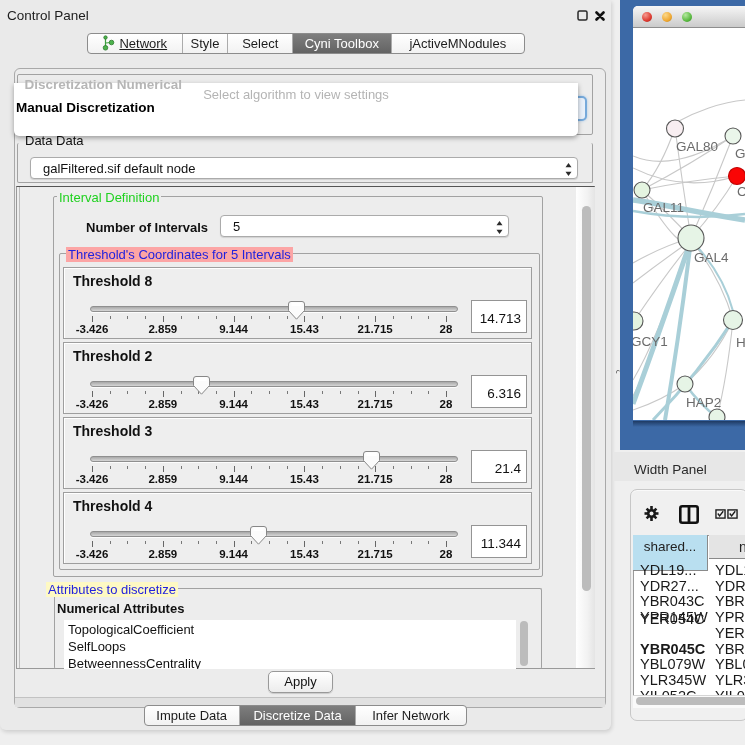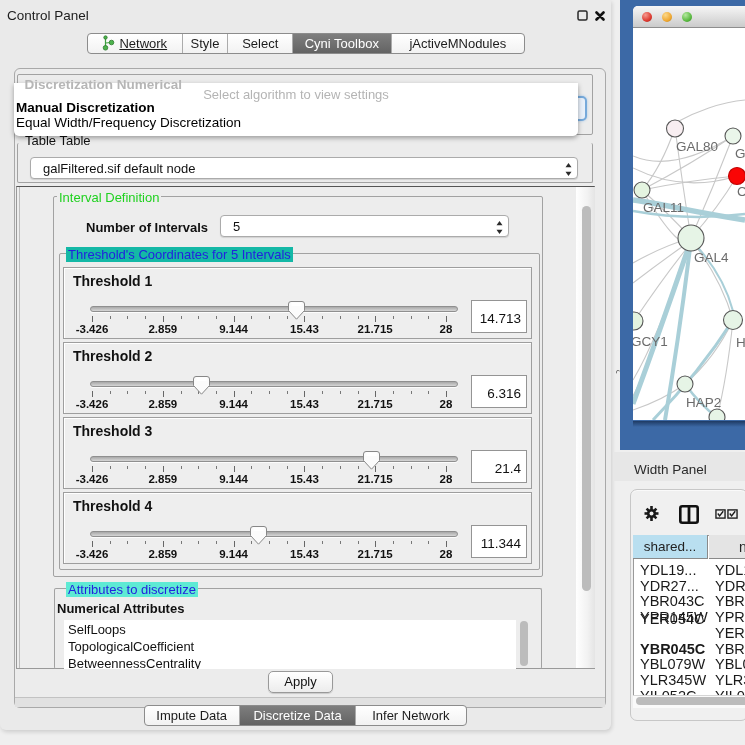--- a/index.html
+++ b/index.html
@@ -83,21 +83,21 @@
   background:linear-gradient(#f6f6f6,#cbcbcb); border-bottom:1px solid #8e8e8e;
   border-radius:5px 0 0 0; }
 .light { position:absolute; top:11.5px; width:10px; height:10px; border-radius:50%; }
 
 #tphead { left:613px; top:452px; width:132px; height:29px; background:#e7e7e7; }
 #tpheadtext { left:634px; top:462px; font-size:13.5px; color:#2a2a2a; }
 #tablepanel { left:630px; top:489px; width:118px; height:232px; background:#f0f0f0;
   border:1px solid #c7c7c7; border-radius:7px; box-shadow:inset 0 1px 0 #fafafa; }
 #tbl { left:633px; top:535px; width:112px; height:160px; background:#ffffff;
   border-left:1px solid #9a9a9a; border-top:1px solid #9a9a9a; }
-#tblhead1 { left:633px; top:535px; width:75px; height:24px; background:#b9dff0;
+#tblhead1 { left:633px; top:535px; width:75px; height:36px; background:#b9dff0;
   border-right:1px solid #8a8a8a; border-bottom:1px solid #8a8a8a; font-size:13.5px; color:#222;
   text-align:center; line-height:24px; }
 #tblhead2 { left:709px; top:535px; width:36px; height:24px; background:#e4e4e4;
   border-bottom:1px solid #8a8a8a; font-size:14px; color:#222; }
 .trow { position:absolute; font-size:14.5px; color:#1a1a1a; }
 </style>
 </head>
 <body>
 <div id="page">
 
@@ -127,21 +127,21 @@
   </div>
 
   <div class="abs" id="tabpanel"></div>
 
   <div class="groupbox" style="left:17px; top:74px; width:576px; height:61px;"></div>
   <div class="grouptitle" style="left:24.5px; top:77px; font-weight:bold; font-size:13.5px; color:#b6b6b6; z-index:60;">Discretization Numerical</div>
   <div class="abs" style="left:540px; top:96px; width:47px; height:25px; border-radius:5px;
        border:2.5px solid #76a9da; background:#e8f0fa; box-shadow:0 0 3px #a8c8e8;"></div>
 
   <div class="groupbox" style="left:17px; top:143px; width:576px; height:40px; border-top:none;"></div>
-  <div class="grouptitle" style="left:25px; top:132.5px; color:#111;">Table Table</div>
+  <div class="grouptitle" style="left:25px; top:132.5px; color:#111;">Data Data</div>
   <div class="combo" style="left:30px; top:157px; width:548px; height:22px;">
     <span class="txt">galFiltered.sif default node</span>
     <svg class="arr" width="9" height="17" viewBox="0 0 9 17" style="top:2.5px">
       <path d="M4.5 2 L7.5 6.2 L1.5 6.2 Z" fill="#2b2b2b"></path>
       <path d="M4.5 15 L7.5 10.8 L1.5 10.8 Z" fill="#2b2b2b"></path>
     </svg>
   </div>
 
   <div class="abs" id="scrollpane"></div>
   <div class="abs" id="scrollinner"></div>
@@ -154,25 +154,25 @@
   <div class="abs" style="left:86px; top:220px; font-size:13px; font-weight:bold; color:#111;">Number of Intervals</div>
   <div class="combo" style="left:220px; top:215px; width:289px; height:22px;">
     <span class="txt">5</span>
     <svg class="arr" width="9" height="17" viewBox="0 0 9 17" style="top:2.5px">
       <path d="M4.5 2 L7.5 6.2 L1.5 6.2 Z" fill="#2b2b2b"></path>
       <path d="M4.5 15 L7.5 10.8 L1.5 10.8 Z" fill="#2b2b2b"></path>
     </svg>
   </div>
 
   <div class="groupbox" style="left:59px; top:253px; width:481px; height:317px;"></div>
-  <div class="grouptitle" style="left:66px; top:247px; color:#2222dd; background:#14b8a6; padding:0 2px;">Threshold's Coordinates for 5 Intervals</div>
+  <div class="grouptitle" style="left:66px; top:247px; color:#2222dd; background:#fca5a5; padding:0 2px;">Threshold's Coordinates for 5 Intervals</div>
 
   <div id="tpanels">
       <div class="tpanel" style="top:267px">
-    <div class="ttitle">Threshold 1</div>
+    <div class="ttitle">Threshold 8</div>
     <div class="track"></div>
     <div class="tickM" style="left:28px"></div>
         <div class="tick" style="left:45.7px"></div>
         <div class="tick" style="left:63.400000000000006px"></div>
         <div class="tick" style="left:81.1px"></div>
         <div class="tickM" style="left:98.80000000000001px"></div>
         <div class="tick" style="left:116.5px"></div>
         <div class="tick" style="left:134.2px"></div>
         <div class="tick" style="left:151.89999999999998px"></div>
         <div class="tickM" style="left:169.6px"></div>
@@ -312,43 +312,42 @@
       <path d="M3 0.5 H14 Q16.5 0.5 16.5 3 V9.5 L8.5 18.2 L0.5 9.5 V3 Q0.5 0.5 3 0.5 Z" fill="#fbfbfb" stroke="#878787" stroke-width="1"></path>
       <path d="M3.5 1.5 H13.5 V5 H3.5 Z" fill="#ffffff"></path>
     </svg>
     <div class="vbox">
           <span>11.344</span>
         </div>
   </div>
     </div>
 
   <div class="groupbox" style="left:54px; top:588px; width:488px; height:81px; border-bottom:none;"></div>
-  <div class="grouptitle" style="left:66px; top:582px; color:#2222dd; background:#5eead4; padding:0 2px;">Attributes to discretize</div>
+  <div class="grouptitle" style="left:46px; top:582px; color:#2222dd; background:#fef9c3; padding:0 2px;">Attributes to discretize</div>
   <div class="abs" style="left:57px; top:601px; font-size:13px; font-weight:bold; color:#111;">Numerical Attributes</div>
   <div class="abs" id="attrlist">
+    <div>TopologicalCoefficient</div>
     <div>SelfLoops</div>
-    <div>TopologicalCoefficient</div>
     <div>BetweennessCentrality</div>
   </div>
   <div class="sbthumb" style="left:520px; top:621px; width:8px; height:45px;"></div>
 
   <div class="abs" id="applybtn">Apply</div>
 
   <div class="abs" style="left:15px; top:697px; width:590px; height:10px; background:#e1e1e1; border-top:1px solid #c2c2c2;"></div>
 
   <div class="seg" style="left:143.5px; top:704.5px; width:323px; height:21px;">
     <div class="s" style="width:96px;">Impute Data</div>
     <div class="s sel" style="width:117px;">Discretize Data</div>
     <div class="s" style="width:110px;">Infer Network</div>
   </div>
 
   <div class="abs" id="popup">
     <div style="position:absolute; left:0; right:0; top:3.5px; text-align:center; color:#b4b4b4;">Select algorithm to view settings</div>
     <div style="position:absolute; left:2px; top:17px; font-weight:bold; font-size:13.5px; color:#000;">Manual Discretization</div>
-    <div style="position:absolute; left:2px; top:31.5px; font-size:13.5px; color:#000;">Equal Width/Frequency Discretization</div>
   </div>
 
   <div class="abs" id="netwin"></div>
   <div class="abs" style="left:633px; top:420.5px; width:112px; height:6px; background:linear-gradient(#1e3a63,#3c69a6);"></div>
   <div class="abs" id="macwin"></div>
 
   <svg class="abs" style="left:633px; top:28px; width:112px; height:392px;" viewBox="0 0 112 392">
     <g fill="none" stroke="#c8c8c8" stroke-width="1.1">
       <path d="M44 94 C 62 84 88 74 112 72"></path>
       <path d="M42 100 Q 50 160 58 210"></path>

